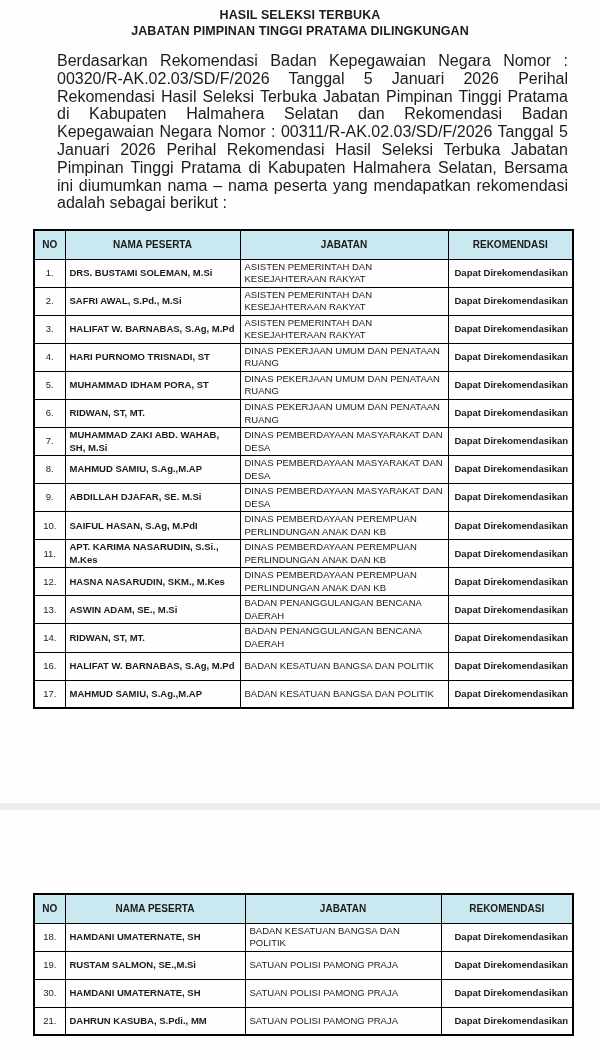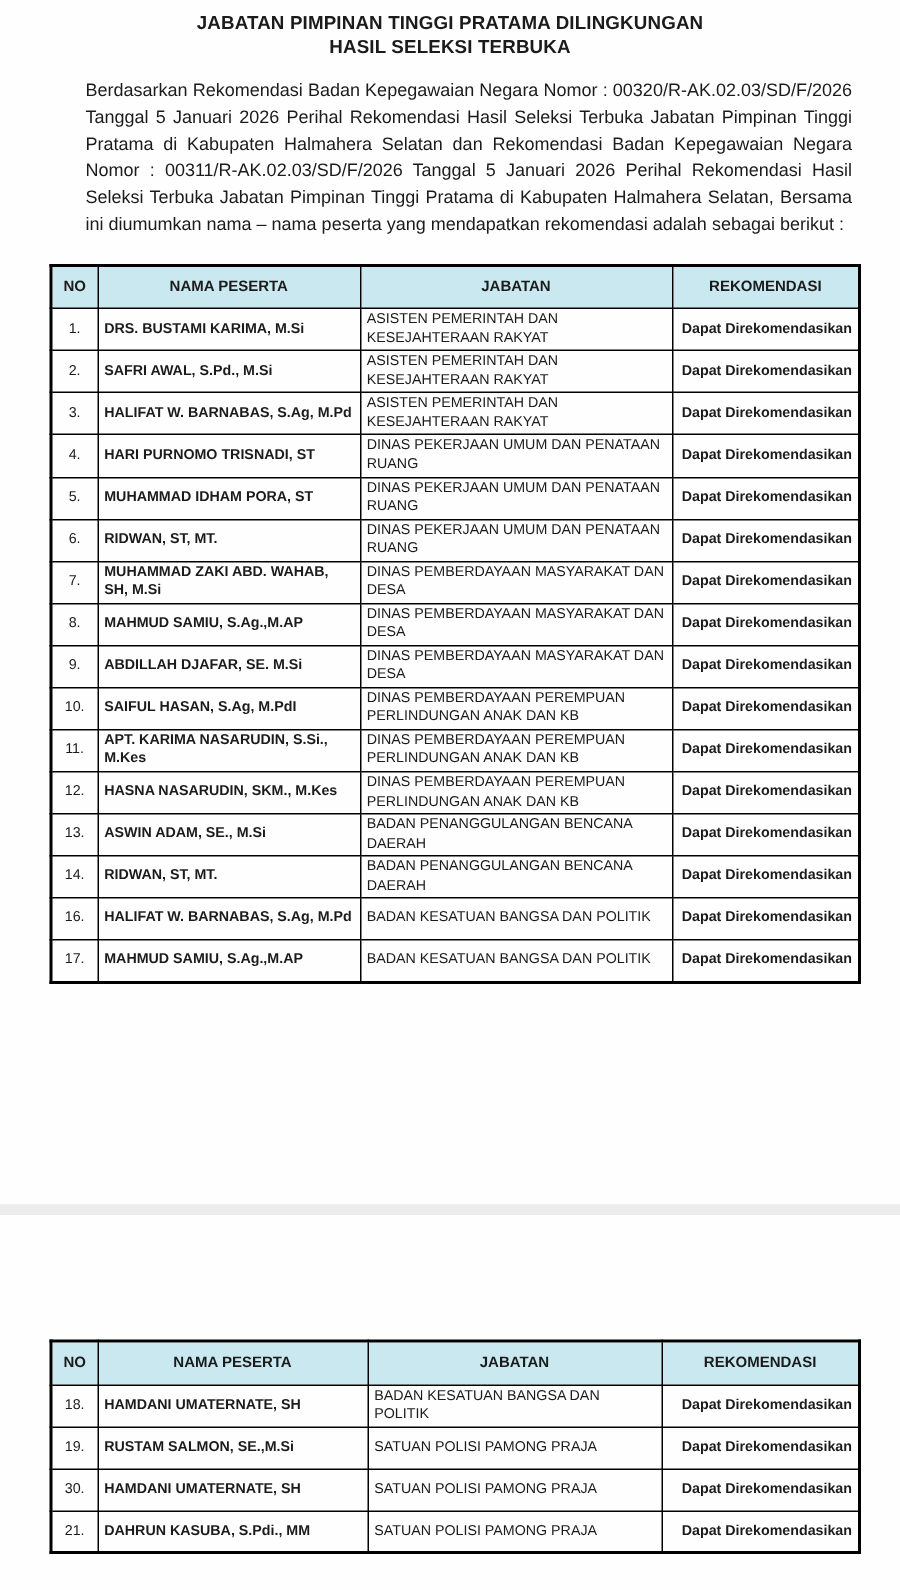--- a/index.html
+++ b/index.html
@@ -29,21 +29,21 @@
     text-align: center;
     font-weight: bold;
     font-size: 12.5px;
     line-height: 16px;
     letter-spacing: 0.1px;
   }
 
   .intro {
     margin: 13px 32px 0 57px;
     width: 511px;
-    font-size: 12px;
+    font-size: 16px;
     line-height: 17.8px;
     text-align: justify;
   }
 
   .results-table {
     margin-left: 33px;
     border-collapse: collapse;
     table-layout: fixed;
     width: 539px;
     font-size: 9.5px;
@@ -83,22 +83,22 @@
   .t2 col.col-no   { width: 31px; }
   .t2 col.col-name { width: 180px; }
   .t2 col.col-pos  { width: 196px; }
   .t2 col.col-rec  { width: 132px; }
 </style>
 </head>
 <body>
 
 <div class="page page-1">
   <div class="doc-title">
+    <div>HASIL SELEKSI TERBUKA</div>
     <div>JABATAN PIMPINAN TINGGI PRATAMA DILINGKUNGAN</div>
-    <div>HASIL SELEKSI TERBUKA</div>
   </div>
 
   <p class="intro">Berdasarkan Rekomendasi Badan Kepegawaian Negara Nomor : 00320/R-AK.02.03/SD/F/2026 Tanggal 5 Januari 2026 Perihal Rekomendasi Hasil Seleksi Terbuka Jabatan Pimpinan Tinggi Pratama di Kabupaten Halmahera Selatan dan Rekomendasi Badan Kepegawaian Negara Nomor : 00311/R-AK.02.03/SD/F/2026 Tanggal 5 Januari 2026 Perihal Rekomendasi Hasil Seleksi Terbuka Jabatan Pimpinan Tinggi Pratama di Kabupaten Halmahera Selatan, Bersama ini diumumkan nama – nama peserta yang mendapatkan rekomendasi adalah sebagai berikut :</p>
 
   <table class="results-table t1">
     <colgroup>
       <col class="col-no">
         <col class="col-name">
         <col class="col-pos">
         <col class="col-rec">
@@ -107,21 +107,21 @@
       <tr>
         <th>NO</th>
         <th>NAMA PESERTA</th>
         <th>JABATAN</th>
         <th>REKOMENDASI</th>
       </tr>
     </thead>
     <tbody>
         <tr>
           <td class="c-no">1.</td>
-          <td class="c-name">DRS. BUSTAMI KARIMA, M.Si</td>
+          <td class="c-name">DRS. BUSTAMI SOLEMAN, M.Si</td>
           <td class="c-position">ASISTEN PEMERINTAH DAN KESEJAHTERAAN RAKYAT</td>
           <td class="c-recommendation">Dapat Direkomendasikan</td>
         </tr>
         <tr>
           <td class="c-no">2.</td>
           <td class="c-name">SAFRI AWAL, S.Pd., M.Si</td>
           <td class="c-position">ASISTEN PEMERINTAH DAN KESEJAHTERAAN RAKYAT</td>
           <td class="c-recommendation">Dapat Direkomendasikan</td>
         </tr>
         <tr>

